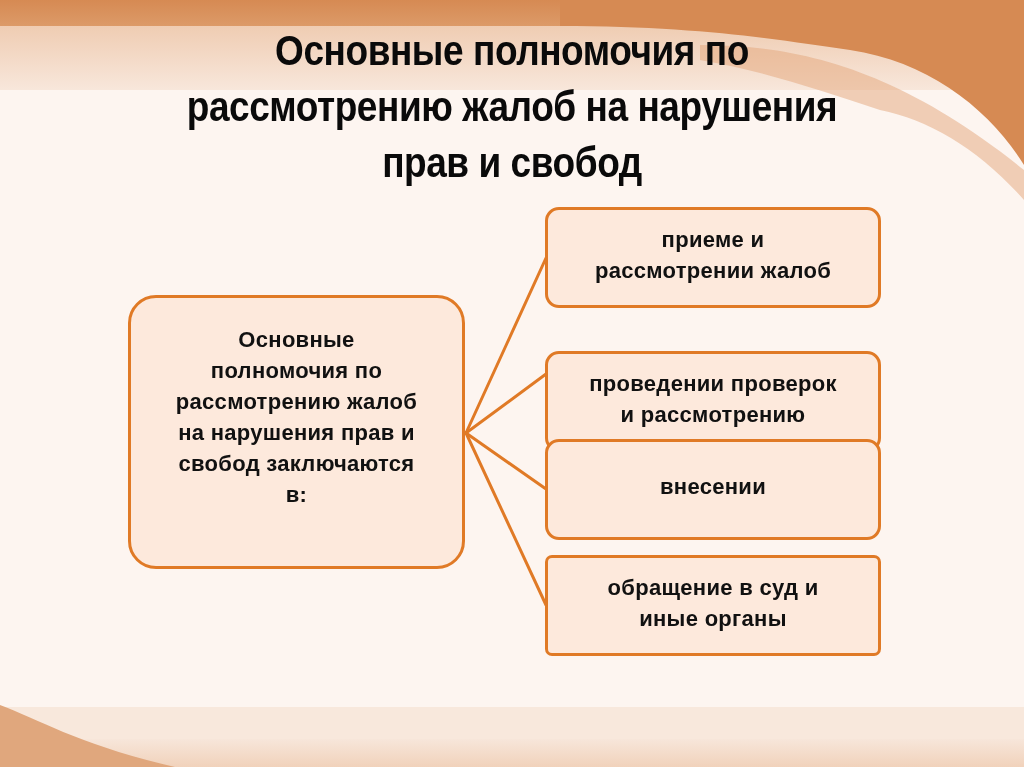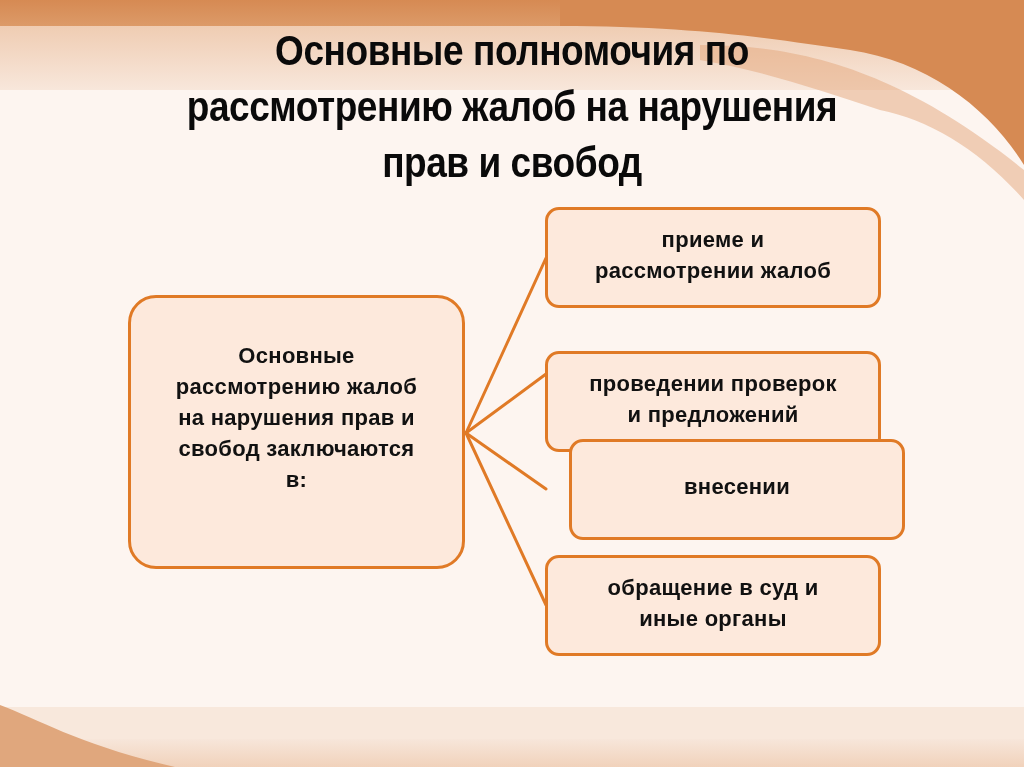--- a/index.html
+++ b/index.html
@@ -71,45 +71,46 @@
     <line x1="466" y1="433" x2="546" y2="258"></line>
     <line x1="466" y1="433" x2="546" y2="374"></line>
     <line x1="466" y1="433" x2="546" y2="489"></line>
     <line x1="466" y1="433" x2="546" y2="605"></line>
   </g>
 </svg>
 
 <div class="box main-box">
   <div>
     <div>Основные</div>
+    <div>полномочия по</div>
     <div>рассмотрению жалоб</div>
     <div>на нарушения прав и</div>
     <div>свобод заключаются</div>
     <div>в:</div>
   </div>
 </div>
 
 <div class="box sub-box" style="top:207px;">
   <div>
     <div>приеме и</div>
     <div>рассмотрении жалоб</div>
   </div>
 </div>
 
 <div class="box sub-box" style="top:323px;margin-top:28px;">
   <div>
     <div>проведении проверок</div>
-    <div>и предложений</div>
+    <div>и рассмотрению</div>
   </div>
 </div>
 
-<div class="box sub-box" style="top:439px;margin-left:24px;">
+<div class="box sub-box" style="top:439px;">
   <div>
     <div>внесении</div>
   </div>
 </div>
 
-<div class="box sub-box" style="top:555px;">
+<div class="box sub-box" style="top:555px;border-radius:7px;">
   <div>
     <div>обращение в суд и</div>
     <div>иные органы</div>
   </div>
 </div>
 
 </body></html>

